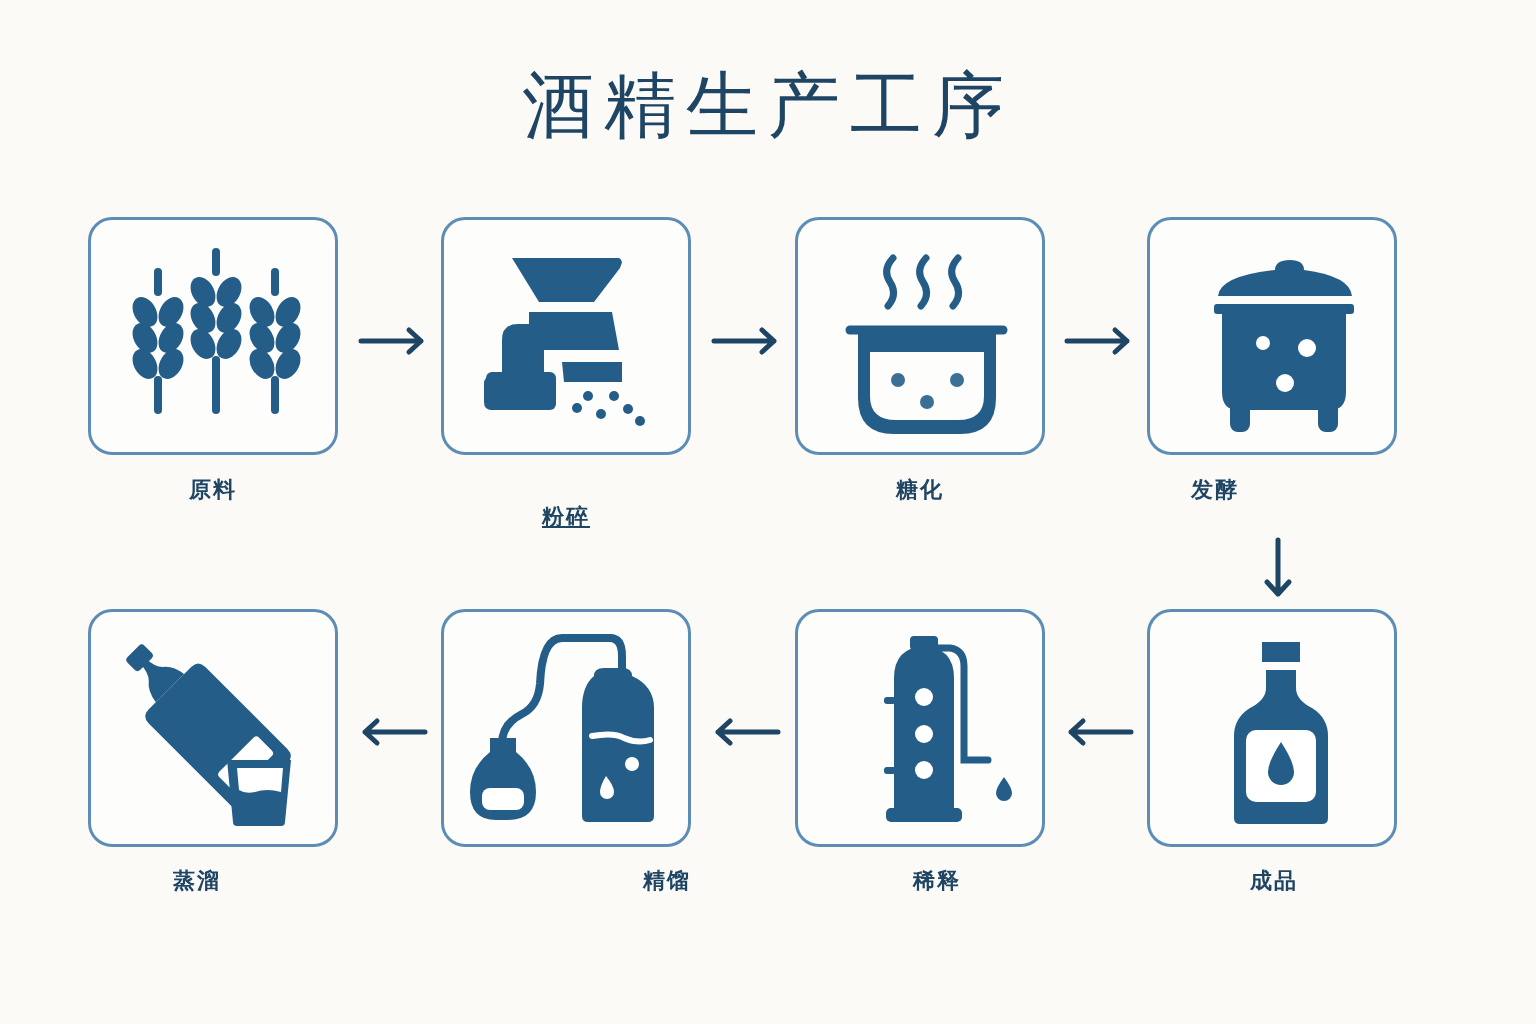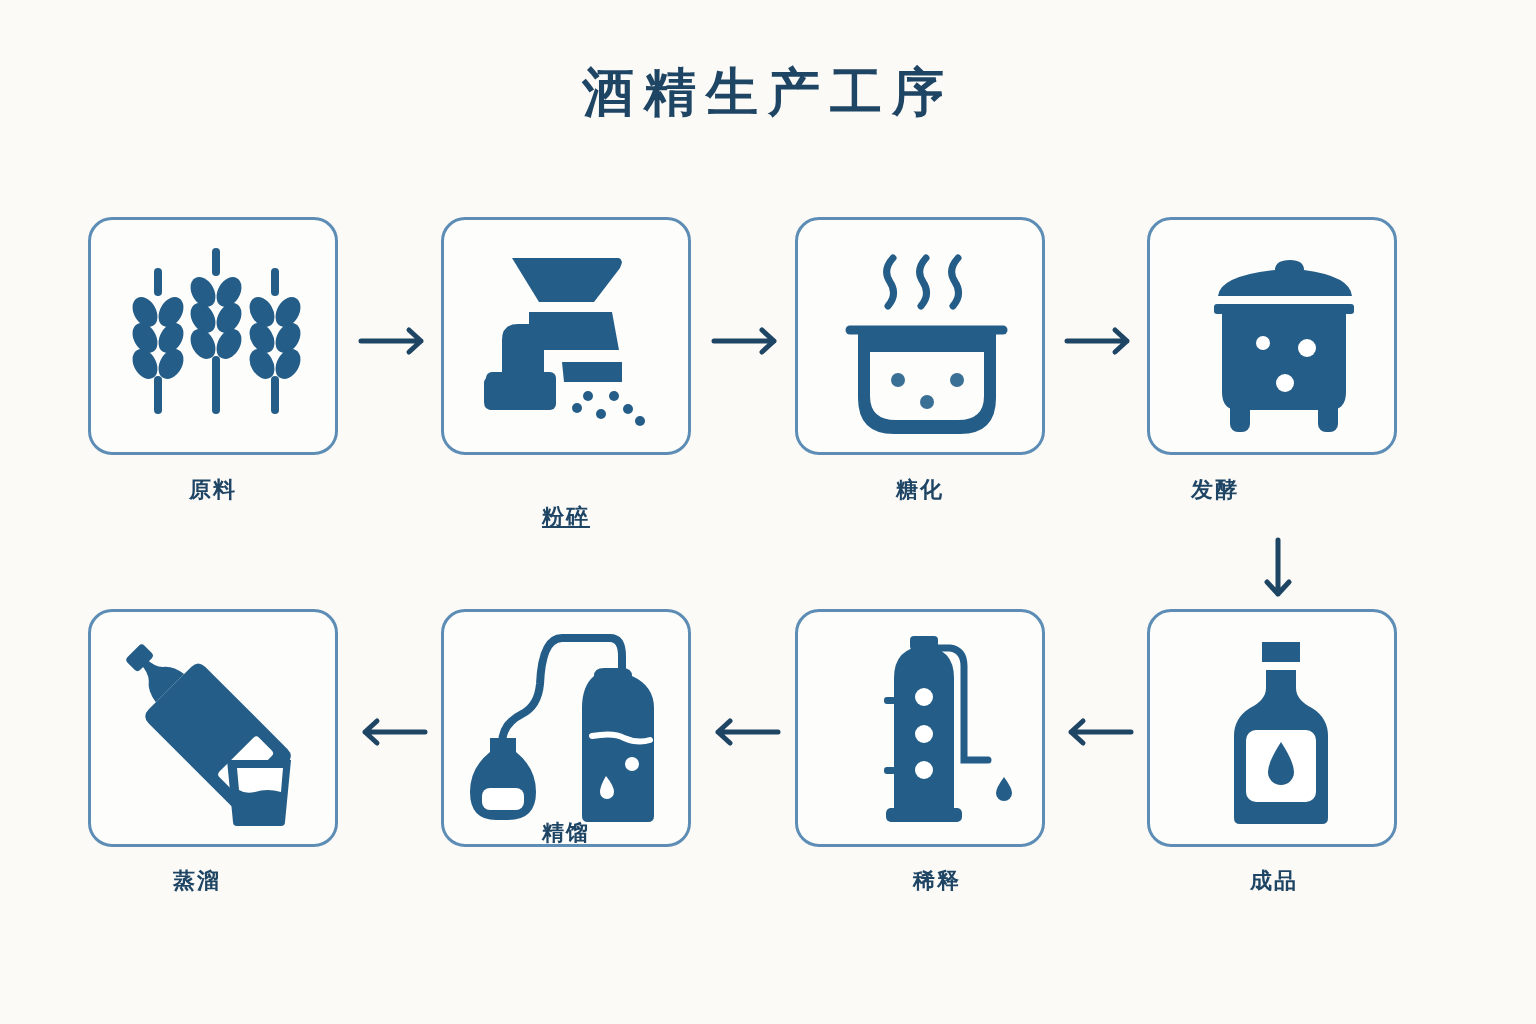--- a/index.html
+++ b/index.html
@@ -2,21 +2,21 @@
 <html><head>
 <meta charset="utf-8">
 <style>
   html, body { margin:0; padding:0; }
   body {
     width:1536px; height:1024px; background:#fbfaf7; position:relative; overflow:hidden;
     font-family:"DejaVu Sans", sans-serif; color:#1f4565;
   }
   .title {
     position:absolute; left:0; top:58px; width:1536px; text-align:center;
-    font-size:52px; font-weight:bold; letter-spacing:10px; color:#1f4565;
+    font-size:72px; font-weight:normal; letter-spacing:10px; color:#1f4565;
   }
   .card {
     position:absolute; width:250px; height:238px; box-sizing:border-box;
     border:3px solid #5d8db5; border-radius:24px; background:#fdfdfc;
   }
   .card svg { position:absolute; left:0; top:0; width:244px; height:232px; }
   .label {
     position:absolute; width:250px; text-align:center; font-size:22px; font-weight:bold;
     color:#1f4565; letter-spacing:2px;
   }
@@ -187,21 +187,21 @@
   <svg viewBox="0 0 244 232">
     <path d="M58 132 Q58 112 78 102 Q94 94 96 72 Q98 26 118 26 H166 Q178 26 178 44 V64" fill="none" stroke="#245d87" stroke-width="8" stroke-linecap="round"></path>
     <path d="M52 126 H72 V140 Q92 156 92 180 Q92 208 64 208 H52 Q26 208 26 180 Q26 156 46 140 V126 Z" fill="#245d87"></path>
     <rect x="38" y="176" width="42" height="22" rx="8" fill="#ffffff"></rect>
     <path d="M150 64 Q150 56 160 56 H178 Q188 56 188 64 Q210 74 210 96 V204 Q210 210 204 210 H144 Q138 210 138 204 V96 Q138 74 150 64 Z" fill="#245d87"></path>
     <path d="M148 124 Q170 120 180 126 Q194 132 206 128" fill="none" stroke="#ffffff" stroke-width="6" stroke-linecap="round"></path>
     <circle cx="188" cy="152" r="7" fill="#ffffff"></circle>
     <path d="M162 164 Q170 174 170 180 A7 7 0 0 1 156 180 Q156 174 162 164 Z" fill="#ffffff"></path>
   </svg>
 </div>
-<div class="label" style="left:441px;top:818px;">精馏</div>
+<div class="label" style="left:441px;top:866px;text-align:right;">精馏</div>
 
 <div class="arrow" style="left:357px;top:716px;">
   <svg width="72" height="32" viewBox="0 0 72 32">
       <path d="M68 16 H8 M20 5 L8 16 L20 27" fill="none" stroke="#1f4565" stroke-width="5" stroke-linecap="round" stroke-linejoin="round"></path>
     </svg>
 </div>
 
 <div class="card" style="left:88px;top:609px;">
   <svg viewBox="0 0 244 232">
     <g transform="rotate(-45 120 120)">

